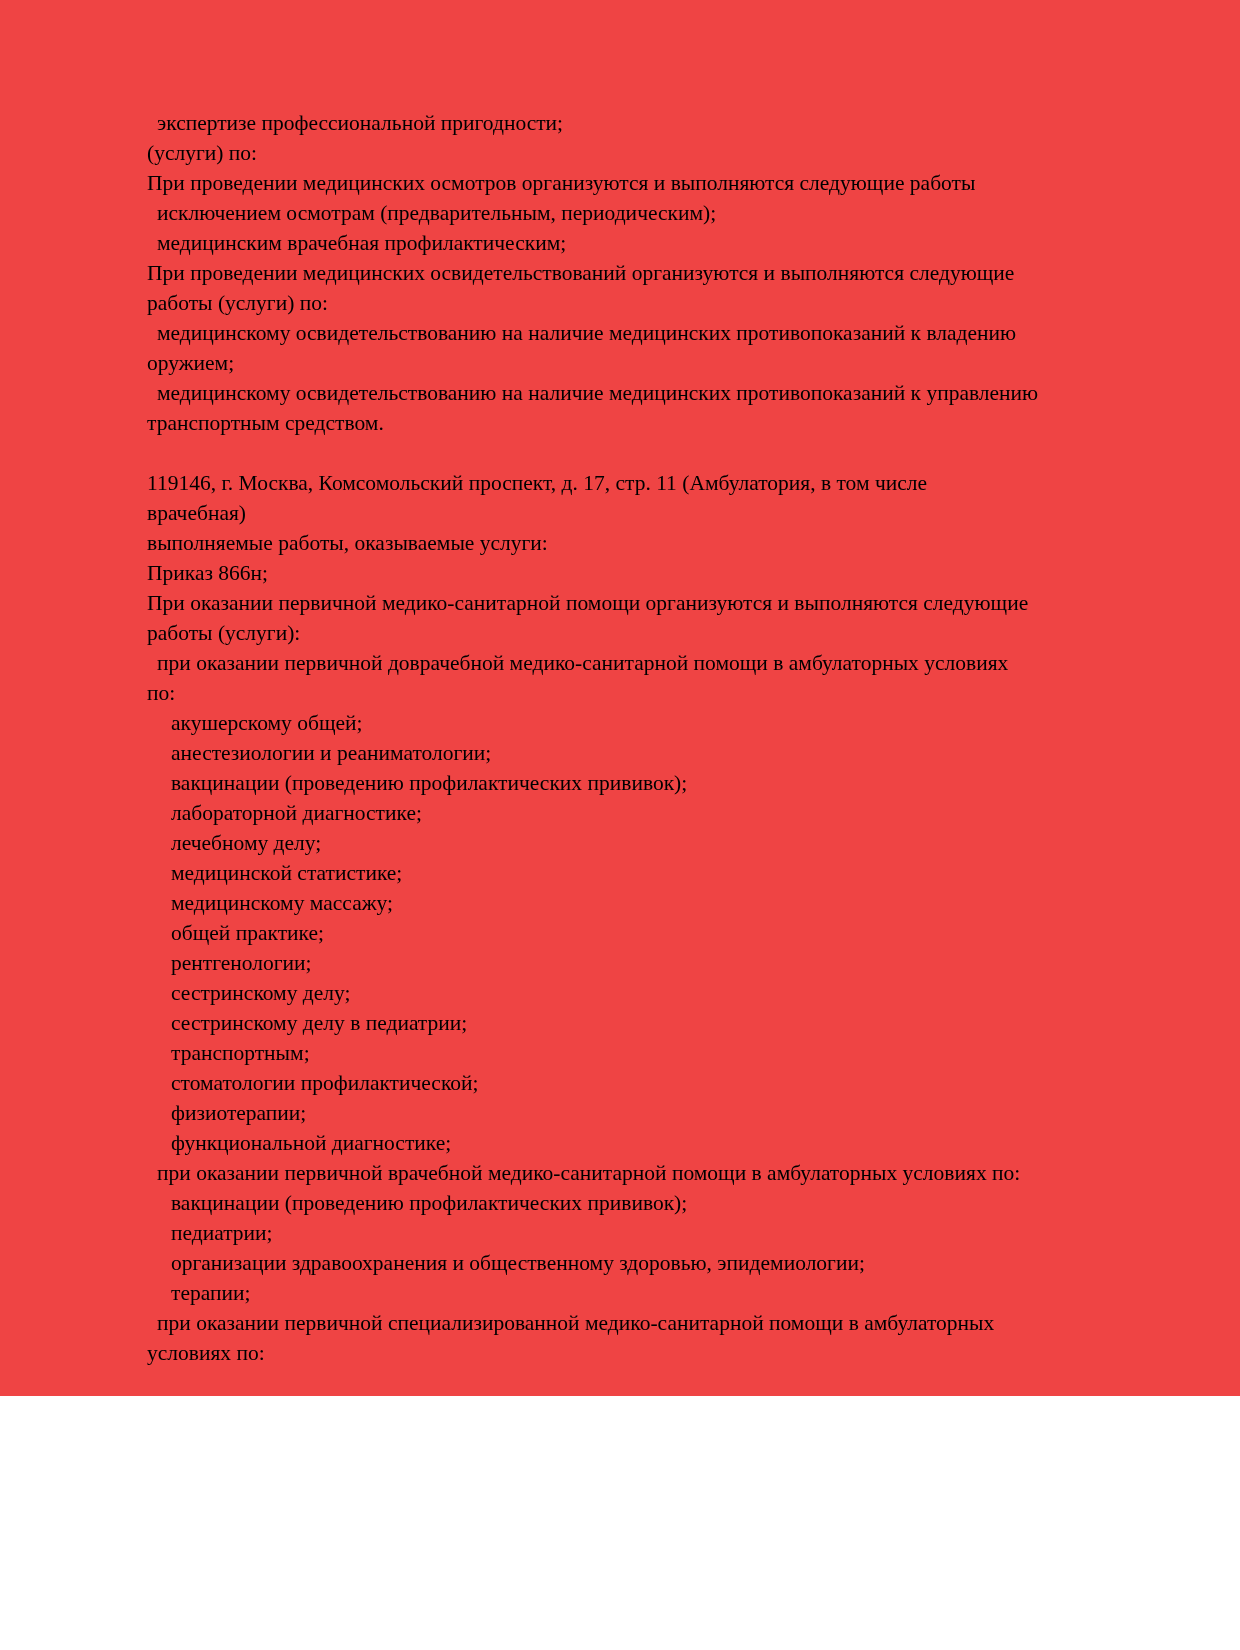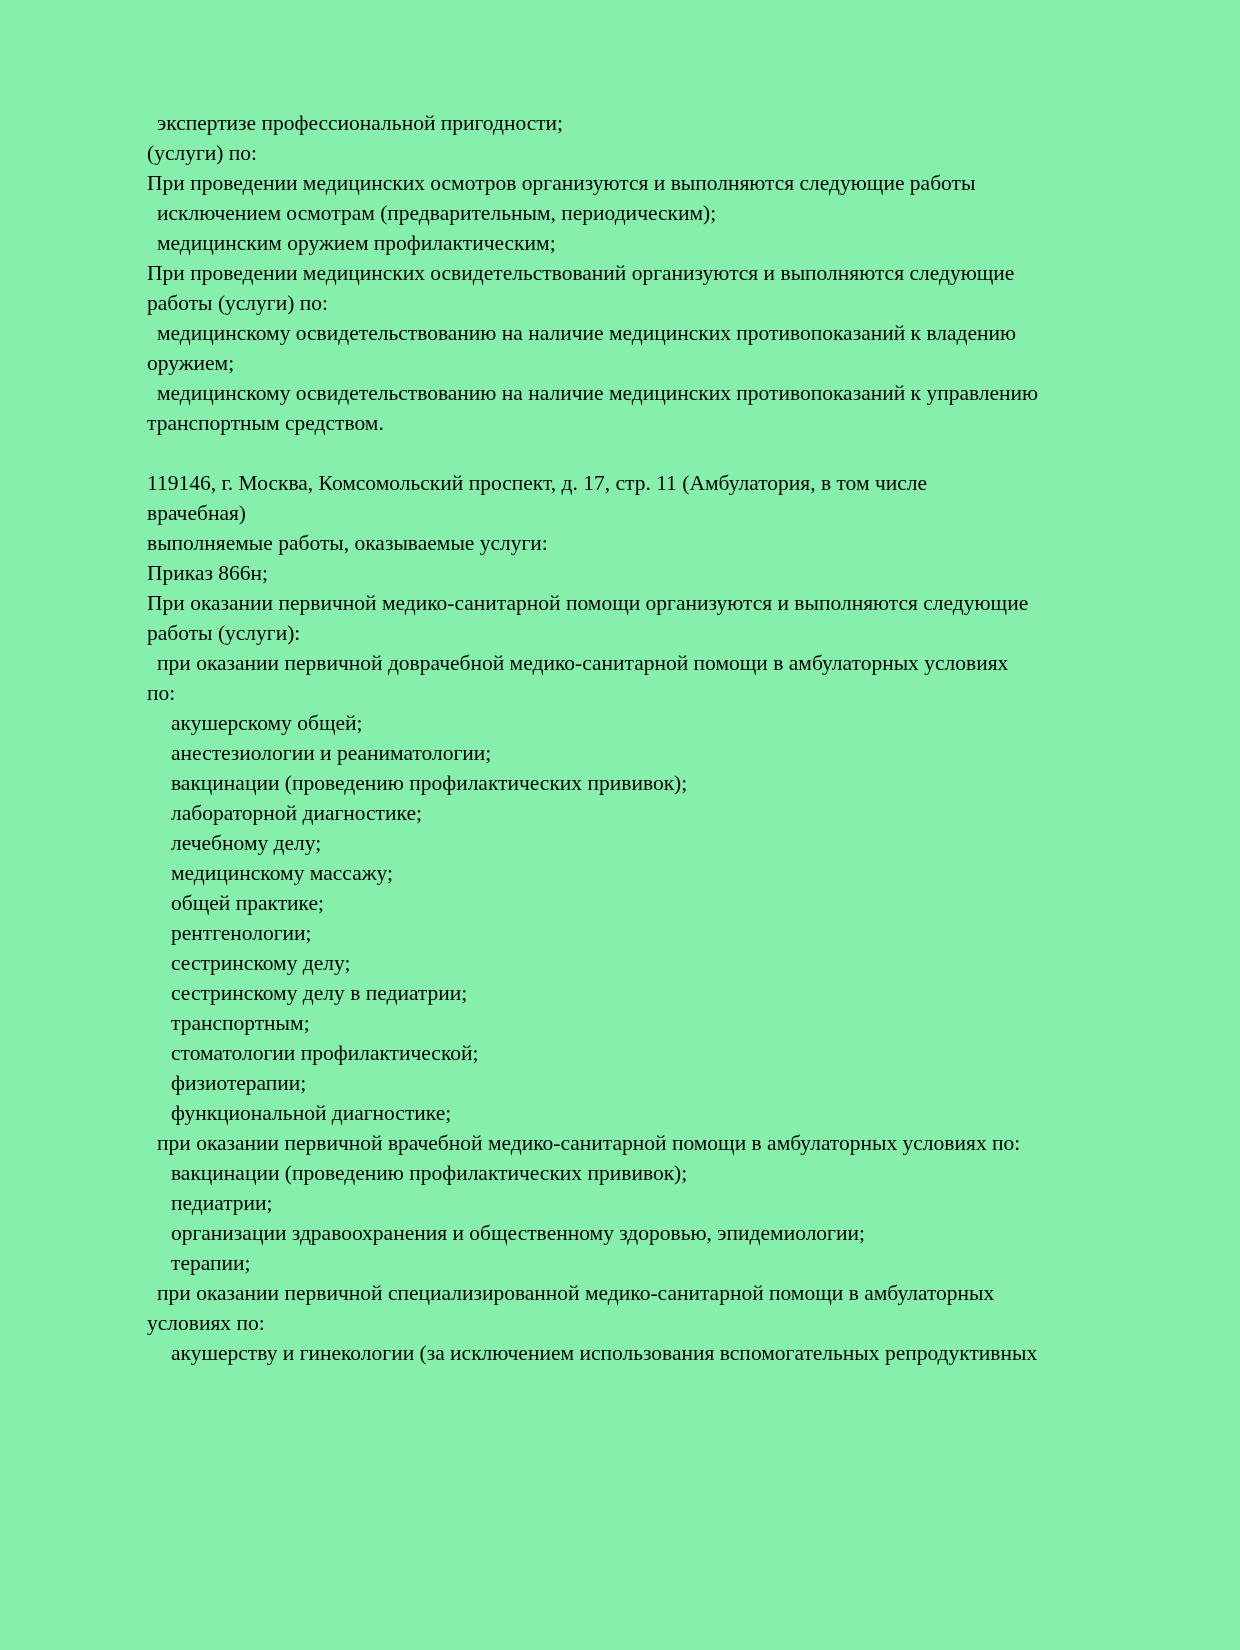--- a/index.html
+++ b/index.html
@@ -3,22 +3,22 @@
 <meta charset="utf-8">
 <style>
   html, body {
     margin: 0;
     padding: 0;
     background: #ffffff;
   }
   .page {
     position: relative;
     width: 1240px;
-    height: 1650px;
-    background: #86efac;
+    height: 1396px;
+    background: #ef4444;
     overflow: hidden;
     box-sizing: border-box;
   }
   .doc-text {
     position: absolute;
     left: 147px;
     top: 108px;
     right: 40px;
     color: #000000;
     font-family: "Liberation Serif", "DejaVu Serif", serif;
@@ -36,52 +36,52 @@
 </style>
 </head>
 <body style="background: rgb(255, 255, 255);">
 
 <div class="page">
   <div class="doc-text" id="doc-lines" style="color: rgb(0, 0, 0);">
       <div class="line indent-1">экспертизе профессиональной пригодности;</div>
       <div class="line indent-0">(услуги) по:</div>
       <div class="line indent-0">При проведении медицинских осмотров организуются и выполняются следующие работы</div>
       <div class="line indent-1">исключением осмотрам (предварительным, периодическим);</div>
-      <div class="line indent-1">медицинским оружием профилактическим;</div>
+      <div class="line indent-1">медицинским врачебная профилактическим;</div>
       <div class="line indent-0">При проведении медицинских освидетельствований организуются и выполняются следующие</div>
       <div class="line indent-0">работы (услуги) по:</div>
       <div class="line indent-1">медицинскому освидетельствованию на наличие медицинских противопоказаний к владению</div>
       <div class="line indent-0">оружием;</div>
       <div class="line indent-1">медицинскому освидетельствованию на наличие медицинских противопоказаний к управлению</div>
       <div class="line indent-0">транспортным средством.</div>
       <div class="line indent-0">&nbsp;</div>
       <div class="line indent-0">119146, г. Москва, Комсомольский проспект, д. 17, стр. 11 (Амбулатория, в том числе</div>
       <div class="line indent-0">врачебная)</div>
       <div class="line indent-0">выполняемые работы, оказываемые услуги:</div>
       <div class="line indent-0">Приказ 866н;</div>
       <div class="line indent-0">При оказании первичной медико-санитарной помощи организуются и выполняются следующие</div>
       <div class="line indent-0">работы (услуги):</div>
       <div class="line indent-1">при оказании первичной доврачебной медико-санитарной помощи в амбулаторных условиях</div>
       <div class="line indent-0">по:</div>
       <div class="line indent-2">акушерскому общей;</div>
       <div class="line indent-2">анестезиологии и реаниматологии;</div>
       <div class="line indent-2">вакцинации (проведению профилактических прививок);</div>
       <div class="line indent-2">лабораторной диагностике;</div>
       <div class="line indent-2">лечебному делу;</div>
+      <div class="line indent-2">медицинской статистике;</div>
       <div class="line indent-2">медицинскому массажу;</div>
       <div class="line indent-2">общей практике;</div>
       <div class="line indent-2">рентгенологии;</div>
       <div class="line indent-2">сестринскому делу;</div>
       <div class="line indent-2">сестринскому делу в педиатрии;</div>
       <div class="line indent-2">транспортным;</div>
       <div class="line indent-2">стоматологии профилактической;</div>
       <div class="line indent-2">физиотерапии;</div>
       <div class="line indent-2">функциональной диагностике;</div>
       <div class="line indent-1">при оказании первичной врачебной медико-санитарной помощи в амбулаторных условиях по:</div>
       <div class="line indent-2">вакцинации (проведению профилактических прививок);</div>
       <div class="line indent-2">педиатрии;</div>
       <div class="line indent-2">организации здравоохранения и общественному здоровью, эпидемиологии;</div>
       <div class="line indent-2">терапии;</div>
       <div class="line indent-1">при оказании первичной специализированной медико-санитарной помощи в амбулаторных</div>
       <div class="line indent-0">условиях по:</div>
-      <div class="line indent-2">акушерству и гинекологии (за исключением использования вспомогательных репродуктивных</div>
     </div>
 </div>
 
 </body></html>

